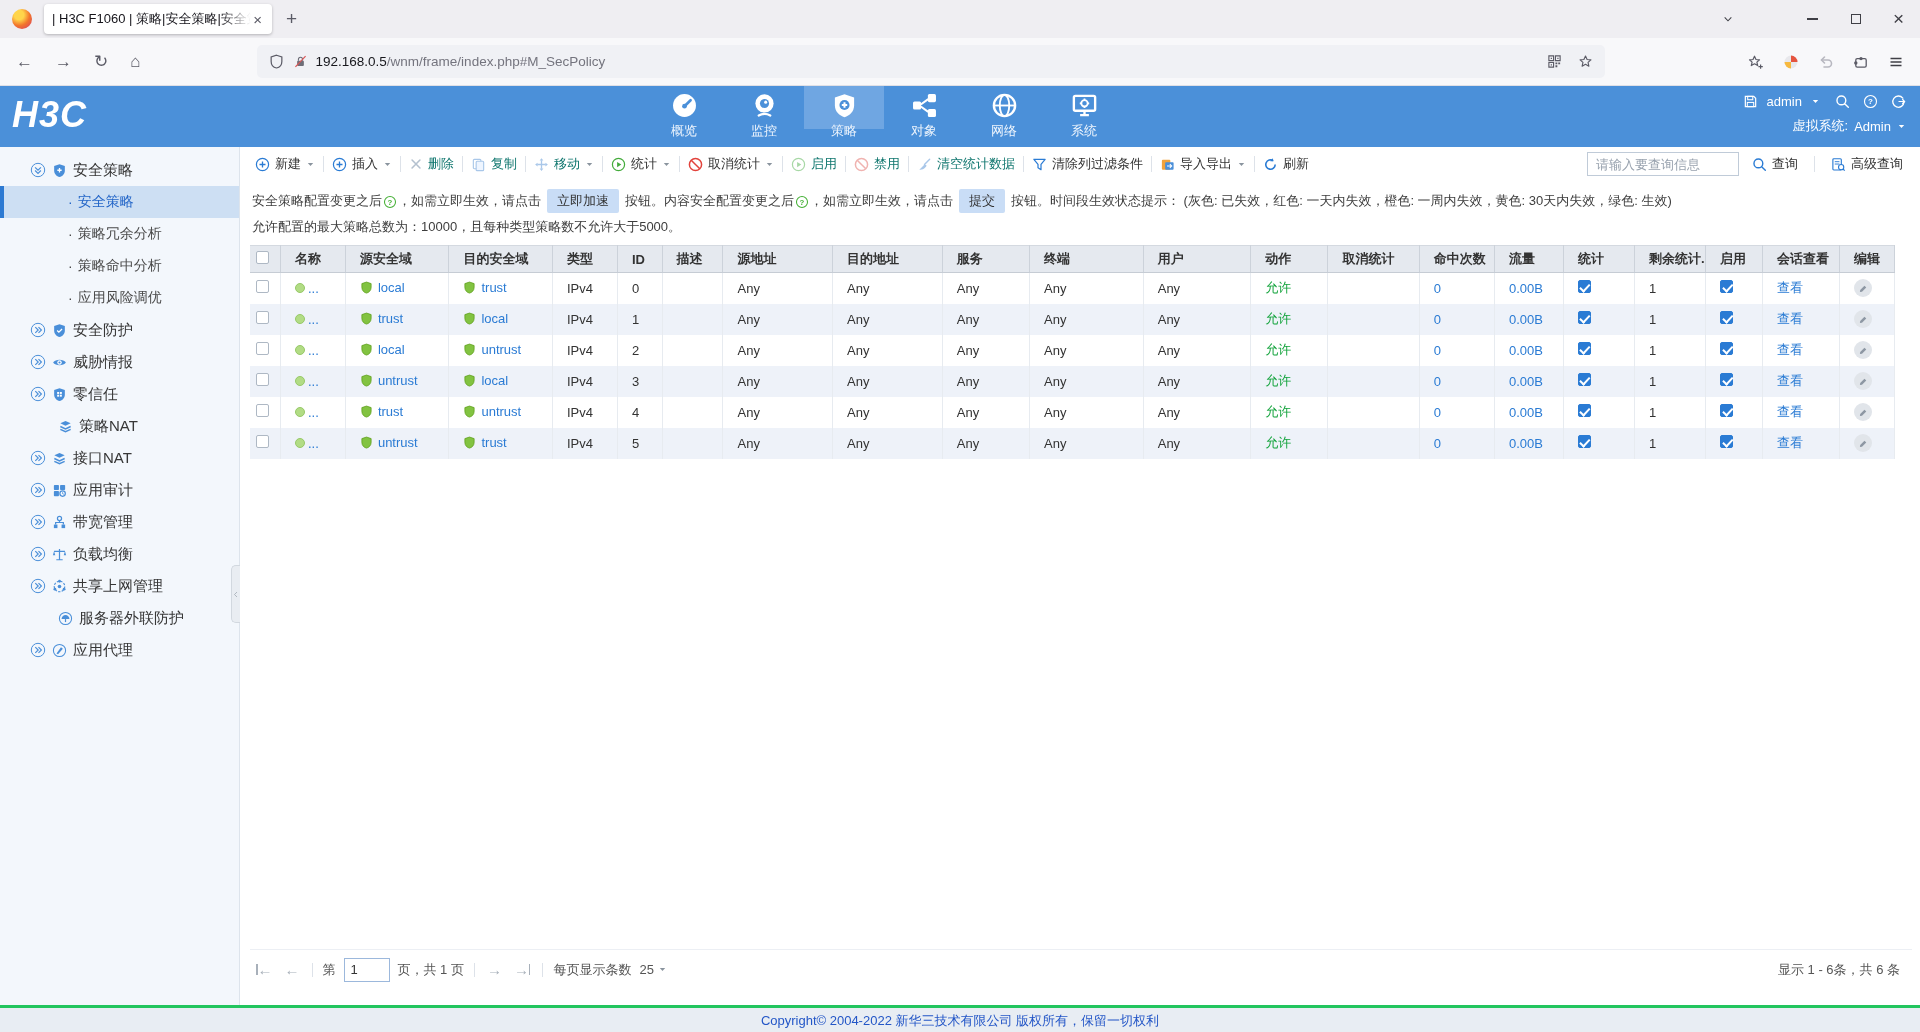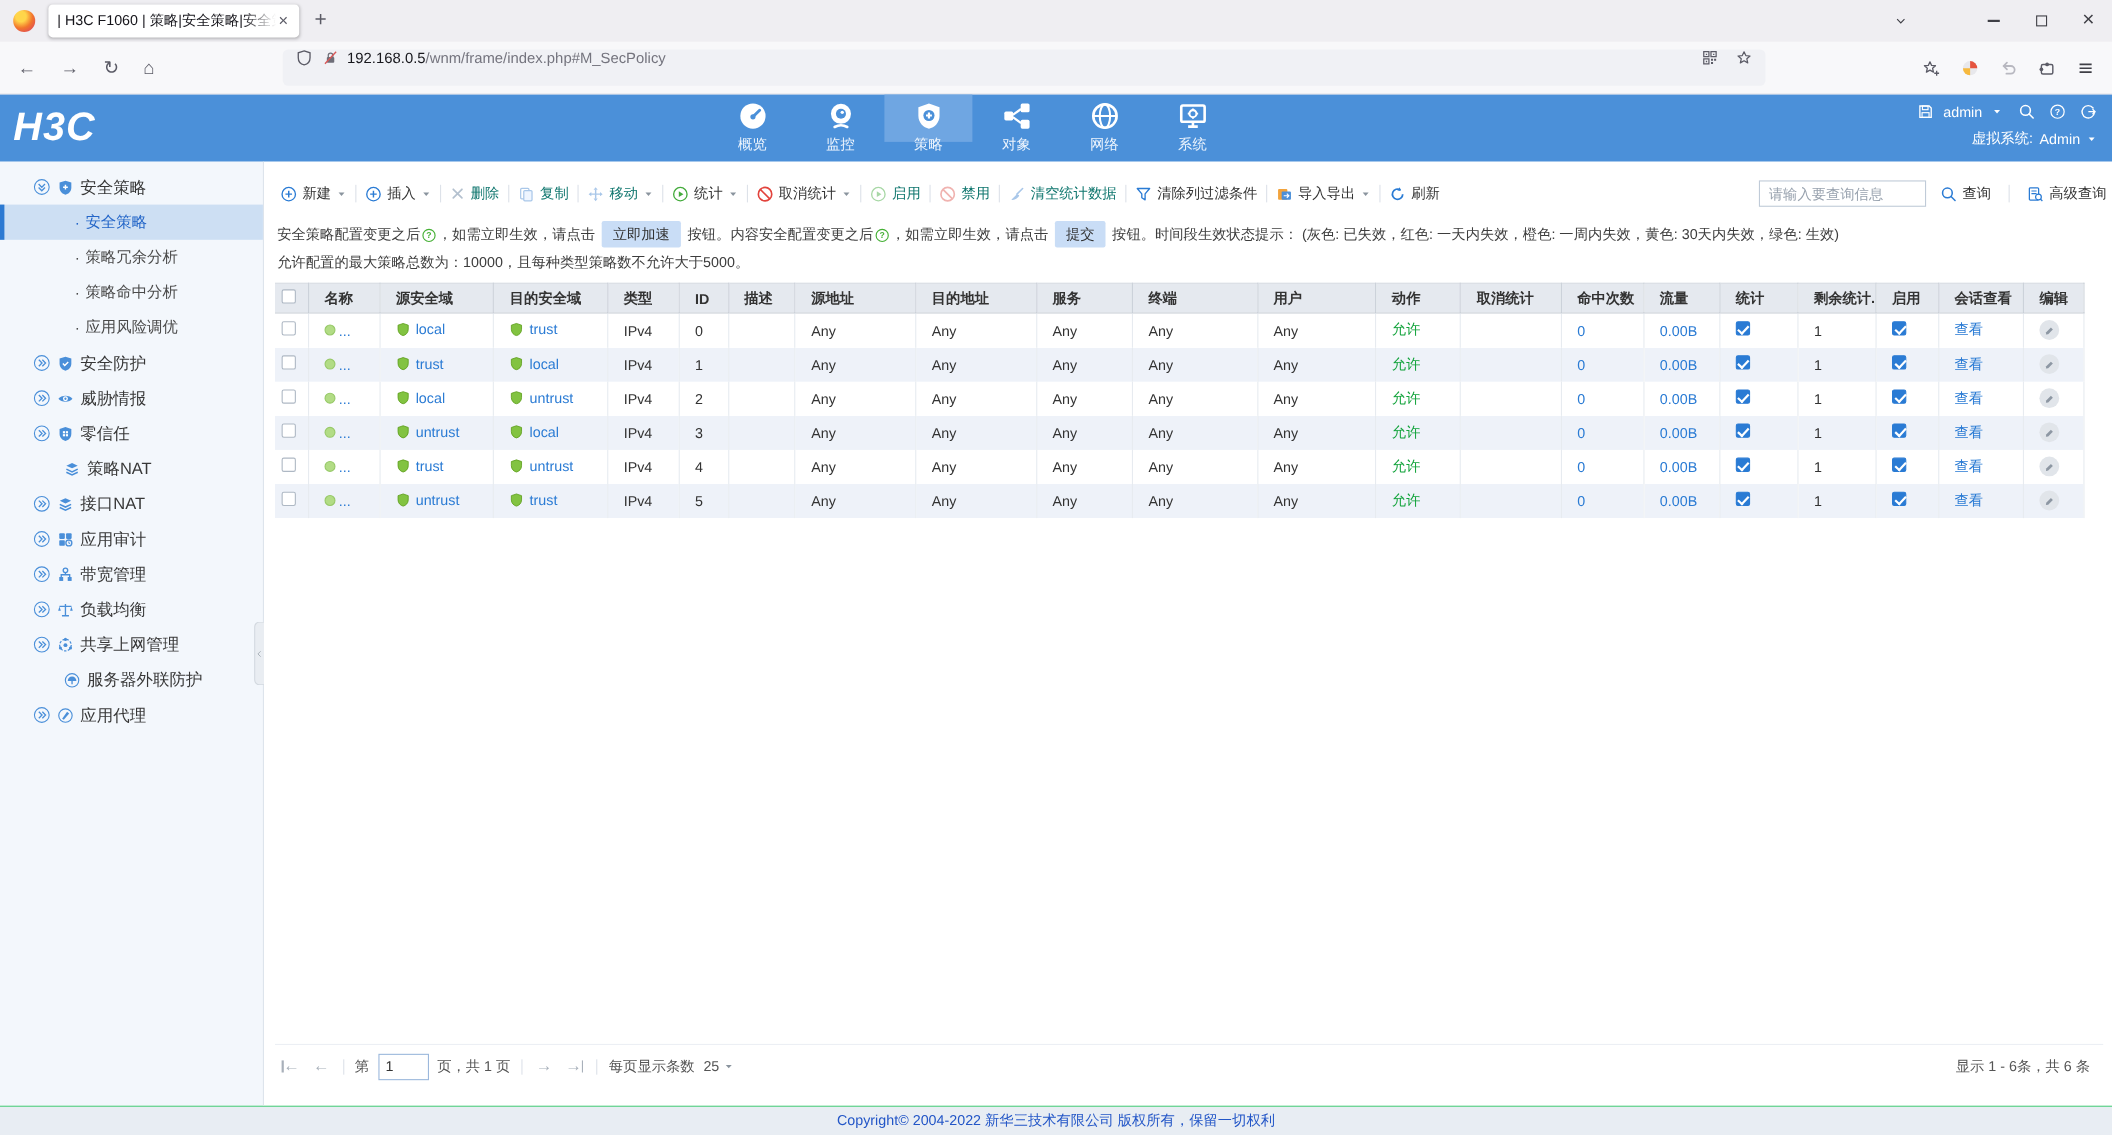--- a/index.html
+++ b/index.html
@@ -21,21 +21,21 @@
   .wc { width:43px; height:38px; display:flex; align-items:center; justify-content:center; color:#3f3f46; }
   .wc-caret { margin-right:42px; }
   .wc-min i { display:block; width:11px; height:1.4px; background:#3f3f46; }
   .wc-max i { display:block; width:10px; height:10px; border:1.3px solid #3f3f46; }
   .wc-close { font-size:19px; }
 
   .addrbar { height:48px; background:#f8f8fa; border-bottom:1px solid #e0e0e6; display:flex; align-items:center; flex:0 0 auto; }
   .nav-glyph { font-size:17px; color:#5b5b66; margin-left:22px; line-height:1; }
   .nav-glyph:first-child { margin-left:16px; }
   .addr-spacer { width:116px; }
-  .url-field { width:1348px; height:33px; background:#f0f1f5; border-radius:5px; display:flex; padding:0 12px; }
+  .url-field { width:1348px; height:33px; background:#f0f1f5; border-radius:5px; display:flex; align-items:center; padding:0 12px; }
   .url-text { font-size:13.5px; margin-left:8px; }
   .url-text .host { color:#17171c; }
   .url-text .path { color:#74747e; }
   .url-fill { flex:1; }
   .addr-right { display:flex; align-items:center; margin-left:auto; padding-right:16px; gap:19px; }
 
   
   .h3cbar { height:61px; background:#4b90d9; position:relative; flex:0 0 auto; color:#fff; }
   .logo { position:absolute; left:12px; top:8px; font-size:36px; font-weight:bold; font-style:italic; letter-spacing:1px; color:#fff; }
   .topnav { position:absolute; left:644px; top:0; height:61px; display:flex; }
@@ -62,21 +62,21 @@
   .sb-label { font-size:15px; color:#373737; margin-left:6px; white-space:nowrap; }
   .sb-child { height:32px; display:flex; align-items:center; padding-left:68px; font-size:14px; color:#4a4a4a; cursor:pointer; }
   .sb-child .bullet { margin-right:5px; }
   .sb-child.selected { background:#cddff3; border-left:4px solid #2d7ad2; padding-left:64px; color:#2466c8; }
   .sb-handle { position:absolute; right:-1px; top:418px; width:9px; height:58px; background:#e9edf2;
     border:1px solid #d2d8df; border-right:none; border-radius:5px 0 0 5px; display:flex; align-items:center; justify-content:center; }
 
   .main { flex:1; position:relative; padding-left:10px; background:#fff; min-width:0; }
 
   
-  .toolbar { display:flex; align-items:center; height:30px; margin-top:14px; }
+  .toolbar { display:flex; align-items:center; height:30px; margin-top:2px; padding-right:12px; }
   .tb-btn { display:flex; align-items:center; gap:5px; font-size:13px; color:#333; margin:0 5px; cursor:pointer; white-space:nowrap; }
   .tb-btn.dis { color:#0f766e; cursor:default; }
   .sep { width:1px; height:16px; background:#dde2e9; margin:0 3px; flex:0 0 auto; }
   .c-blue { color:#2a7bd4; } .c-lblue { color:#a9c7e9; } .c-gray { color:#b4c1cf; }
   .c-green { color:#44ab3c; } .c-red { color:#e2433c; }
   .c-pgreen { color:#a8d8a6; } .c-pred { color:#f0b3b0; } .c-caret { color:#8a949e; }
   .search-group { margin-left:auto; display:flex; align-items:center; gap:8px; }
   .search-input { width:152px; height:24px; border:1px solid #c0cbd8; padding:0 8px; font-size:13px; color:#333;
     font-family:inherit; outline:none; }
   .search-input::placeholder { color:#98a2ae; }
@@ -115,21 +115,21 @@
   .pg-ic { color:#a8b0ba; font-size:15px; margin:0 6px; display:inline-flex; align-items:center; }
   .pgbar { display:inline-block; width:1.5px; height:11px; background:#a8b0ba; }
   .pg-sep { width:1px; height:14px; background:#dde2e9; margin:0 6px; }
   .pg-txt { margin:0 4px; }
   .pg-input { width:46px; height:24px; border:1px solid #9cb8dc; font-size:13px; text-align:left; padding:0 6px;
     margin:0 4px; font-family:inherit; color:#333; outline:none; }
   .pg-num { cursor:pointer; }
   .pg-range { margin-left:auto; margin-right:12px; color:#555; }
 
   
-  .footer { height:27px; background:#e8edf3; border-top:1px solid #22c55e; text-align:center;
+  .footer { height:27px; background:#e8edf3; border-top:3px solid #22c55e; text-align:center;
     font-size:13px; color:#2356c7; line-height:26px; flex:0 0 auto; }
 </style>
 </head>
 <body>
 
 <div class="screen">
 
   <div class="chrome">
     <div class="ff-logo"></div>
     <div class="tab">

